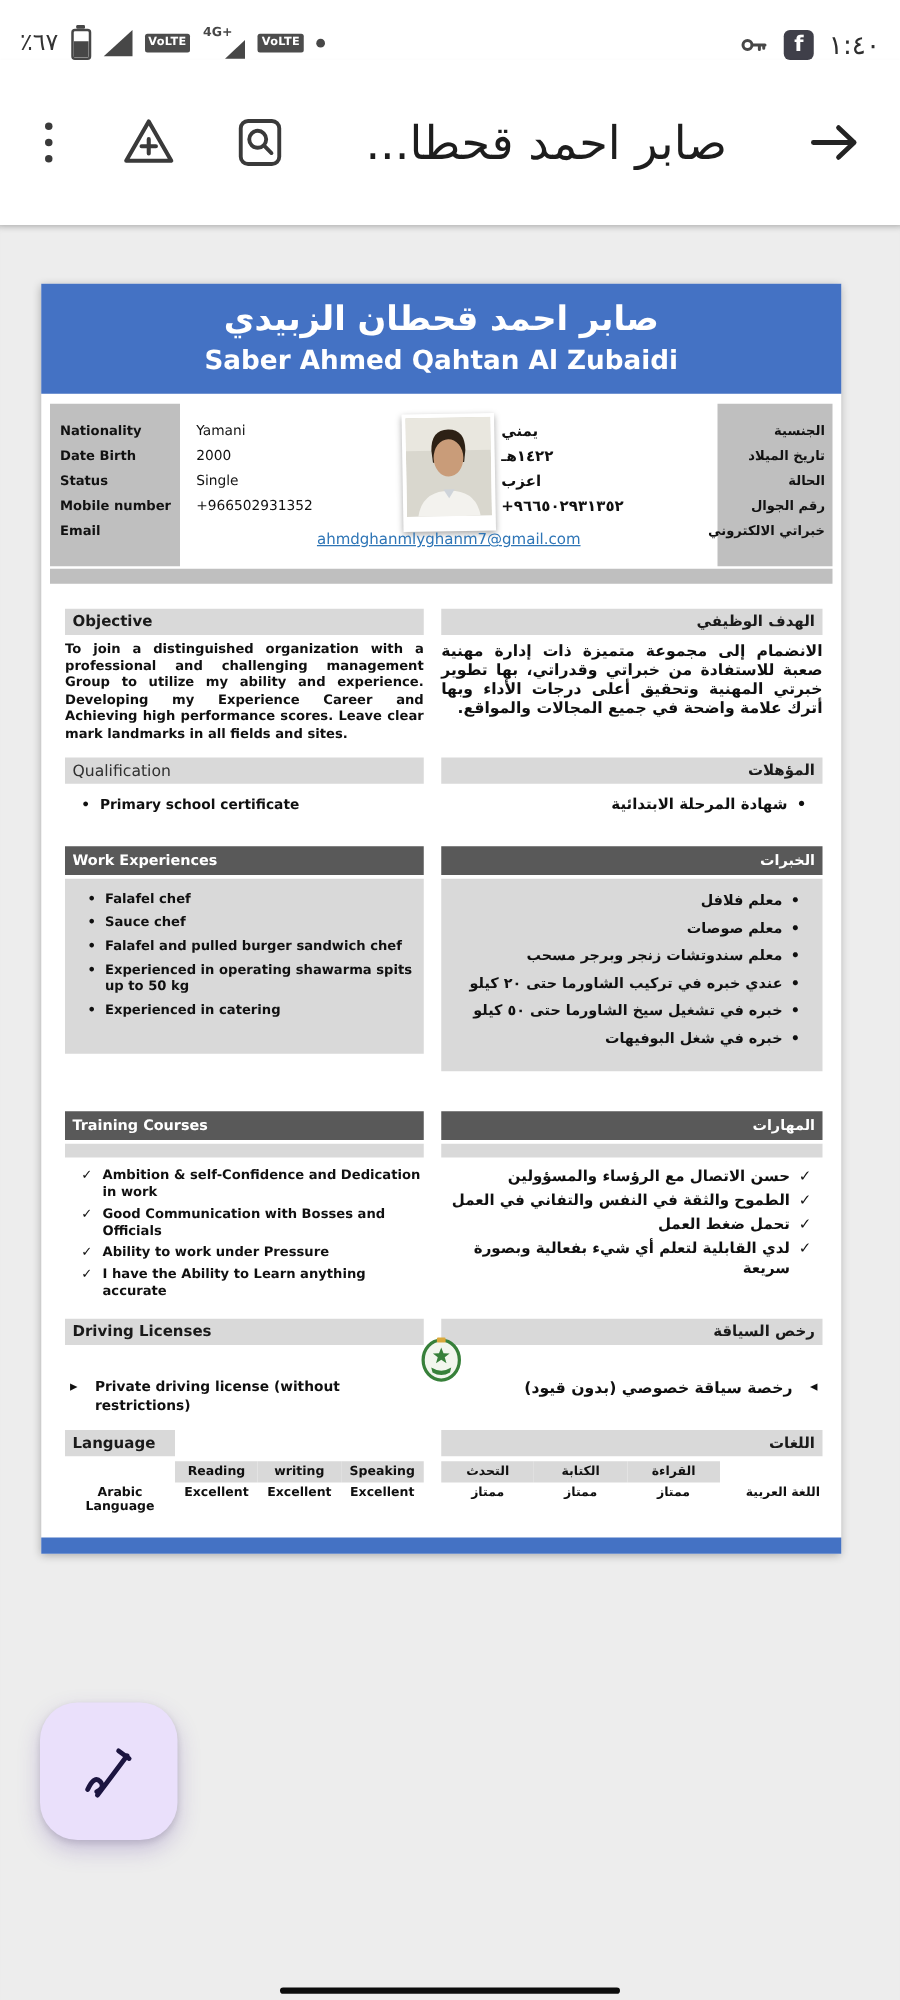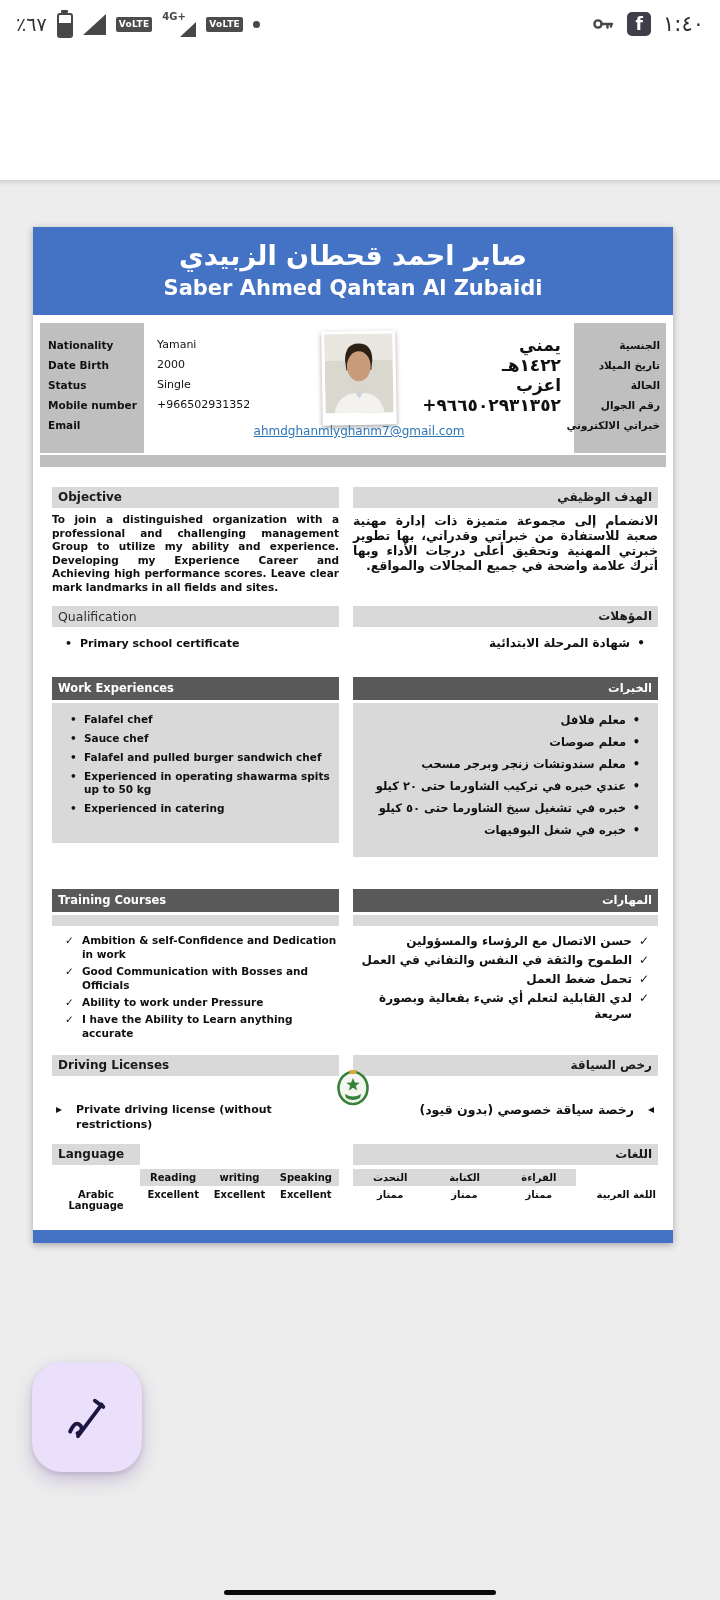--- a/index.html
+++ b/index.html
@@ -4,21 +4,21 @@
 <style>
   :root{
     --accent-blue:#4472c4; --panel-gray:#bfbfbf; --bar-gray:#d9d9d9; --bar-dark:#595959;
     --link-blue:#2e75b6; --fab-bg:#eae0fb; --fab-icon:#1c1540; --viewer-bg:#ededed;
   }
   *{margin:0;padding:0;box-sizing:border-box;}
   body{width:720px;height:1600px;font-family:"DejaVu Sans","Liberation Sans",sans-serif;background:#fff;}
   .screen{position:relative;width:720px;height:1600px;overflow:hidden;background:#fff;}
 
   
-  .statusbar{height:48px;display:flex;align-items:center;padding:0 16px;background:#fff;color:#3c3c3c;}
+  .statusbar{height:48px;display:flex;align-items:flex-end;padding:0 16px;background:#fff;color:#3c3c3c;}
   .sb-left{display:flex;align-items:center;gap:10px;}
   .sb-right{margin-left:auto;display:flex;align-items:center;gap:12px;}
   .sb-text{font-size:19px;color:#333;}
   .sb-time{font-size:21px;color:#2e2e2e;}
   .battery{display:flex;flex-direction:column;align-items:center;}
   .battery .tip{width:7px;height:3px;background:#474747;border-radius:1px;}
   .battery .bod{width:16px;height:25px;border:2.5px solid #474747;border-radius:3px;position:relative;overflow:hidden;}
   .battery .fill{position:absolute;left:0;right:0;bottom:0;height:62%;background:#474747;}
   .sigtri{width:0;height:0;border-left:23px solid transparent;border-bottom:21px solid #474747;}
   .volte{background:#4c4c4c;color:#fff;font-size:9px;font-weight:bold;padding:3px 3px;border-radius:2px;letter-spacing:.3px;line-height:1;}
@@ -49,21 +49,21 @@
   .panel-left{width:104px;margin-right:7px;}
   .panel-right{width:92px;margin-left:7px;direction:rtl;text-align:right;padding:12px 6px 0;}
   .plbl{height:20px;line-height:20px;font-size:10.5px;font-weight:bold;color:#121212;white-space:nowrap;}
   .info-center{flex:1;display:flex;padding:12px 6px 0;position:relative;background:#fff;}
   .vals-en{flex:1;}
   .vals-en .val{height:20px;line-height:20px;font-size:11px;color:#111;white-space:nowrap;}
   .photo-wrap{width:84px;display:flex;justify-content:center;}
   .photo{width:74px;height:94px;background:#fff;padding:3px 3px 12px;box-shadow:0 2px 5px rgba(0,0,0,.35);transform:rotate(-1deg);margin-top:-4px;}
   .photo svg{display:block;width:100%;height:100%;}
   .vals-ar{flex:1;direction:rtl;}
-  .vals-ar .val{height:20px;line-height:20px;font-size:17px;font-weight:bold;color:#111;text-align:right;unicode-bidi:plaintext;white-space:nowrap;}
+  .vals-ar .val{height:20px;line-height:20px;font-size:12px;font-weight:bold;color:#111;text-align:left;unicode-bidi:plaintext;white-space:nowrap;}
   .email-row{position:absolute;left:0;right:0;bottom:14px;text-align:center;}
   .email{font-size:12px;color:var(--link-blue);text-decoration:underline;cursor:pointer;}
   .info-strip{height:12px;background:var(--panel-gray);margin-top:2px;}
 
   
   .cols{display:flex;padding:0 15px 0 19px;}
   .col-en{width:287px;margin-right:14px;flex:0 0 auto;}
   .col-ar{flex:1;direction:rtl;}
   .bar{background:var(--bar-gray);font-size:12px;font-weight:bold;color:#1a1a1a;padding:3px 6px;min-height:20px;line-height:15px;}
   .bar-dark{background:var(--bar-dark);color:#fff;font-size:11.5px;padding:4px 6px;min-height:21px;}
@@ -140,20 +140,40 @@
     <div class="sb-right">
       <svg width="24" height="24" viewBox="0 0 24 24" fill="none" stroke="#474747" stroke-width="2.4" stroke-linecap="round">
         <circle cx="7" cy="12" r="3.6"></circle>
         <path d="M10.8 12 H21 M16.5 12 v3.6 M20 12 v2.6"></path>
       </svg>
       <span class="fb"></span>
       <span class="sb-time">١:٤٠</span>
     </div>
   </div>
 
+  <div class="toolbar">
+    <div class="dots">
+        <i></i>
+        <i></i>
+        <i></i>
+      </div>
+    <svg class="tb-icon" style="margin-right:44px" width="46" height="46" viewBox="0 0 24 24" fill="none" stroke="#3a3a3a" stroke-width="1.7" stroke-linejoin="round" stroke-linecap="round">
+      <path d="M12 3.2 L21.4 19.6 H2.6 Z"></path>
+      <path d="M12 10.6 v6 M9 13.6 h6"></path>
+    </svg>
+    <svg class="tb-icon" width="44" height="44" viewBox="0 0 24 24" fill="none" stroke="#3a3a3a" stroke-width="1.7" stroke-linecap="round">
+      <rect x="3.6" y="2.6" width="16.8" height="18.8" rx="3.2"></rect>
+      <circle cx="11" cy="10.6" r="3.7"></circle>
+      <path d="M13.8 13.4 L17 16.6"></path>
+    </svg>
+    <div class="doc-title" dir="rtl">صابر احمد قحطا...</div>
+    <svg class="tb-icon" width="46" height="46" viewBox="0 0 24 24" fill="none" stroke="#232323" stroke-width="2" stroke-linecap="round" stroke-linejoin="round">
+      <path d="M3.5 12 H20.5 M14 5.8 L20.5 12 L14 18.2"></path>
+    </svg>
+  </div>
 
   <div class="viewer">
     <div class="page">
 
       <div class="doc-header">
         <div class="dh-ar" lang="ar">صابر احمد قحطان الزبيدي</div>
         <div class="dh-en">Saber Ahmed Qahtan Al Zubaidi</div>
       </div>
 
       <div class="info">

